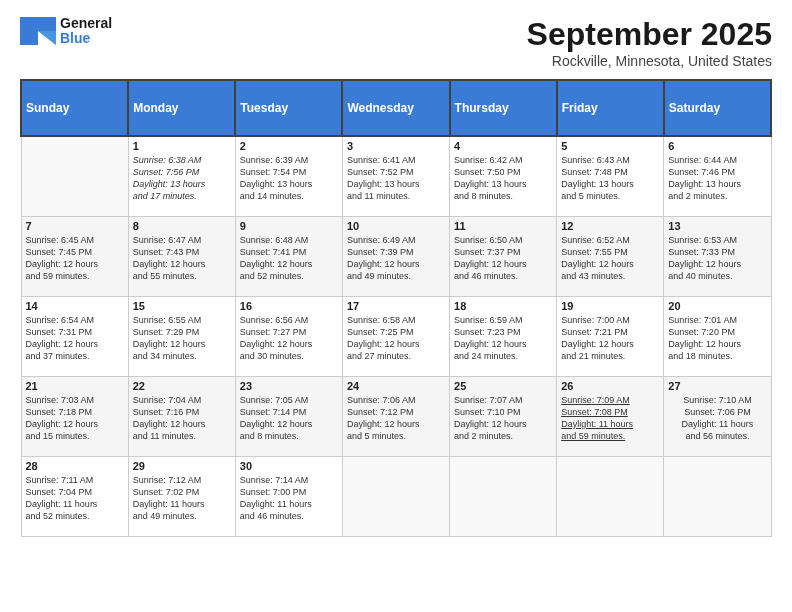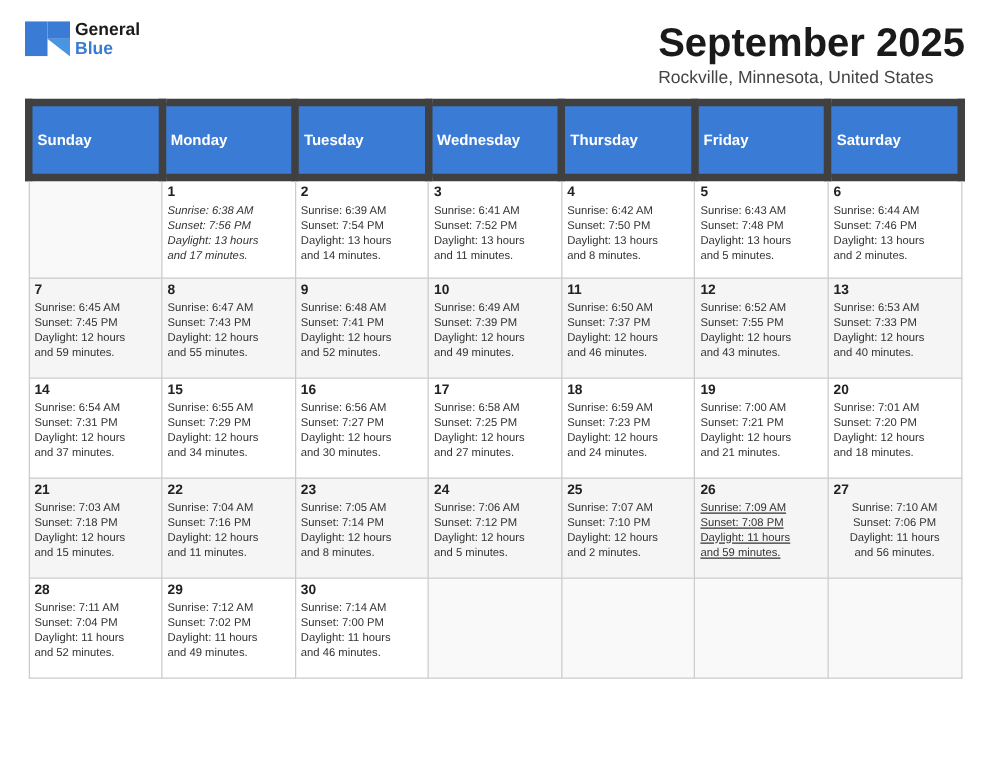--- a/index.html
+++ b/index.html
@@ -34,20 +34,21 @@
       font-weight: bold;
       color: #1a1a1a;
       line-height: 1.1;
     }
     .logo-icon {
       width: 36px;
       height: 28px;
       margin-right: 4px;
     }
     .title-block {
+      text-align: right;
     }
     .month-title {
       font-size: 32px;
       font-weight: bold;
       color: #1a1a1a;
     }
     .location {
       font-size: 14px;
       color: #444;
     }
@@ -58,21 +59,21 @@
       width: 100%;
       table-layout: fixed;
     }
     .calendar th {
       background: #3a7bd5;
       color: #fff;
       font-size: 12px;
       font-weight: bold;
       padding: 20px 4px;
       text-align: left;
-      border: 6px solid #404040;
+      border: 2px solid #404040;
     }
     .calendar td {
       border: 1px solid #ccc;
       vertical-align: top;
       padding: 3px 4px;
       font-size: 9.5px;
       color: #222;
       height: 80px;
     }
     .day-num {

